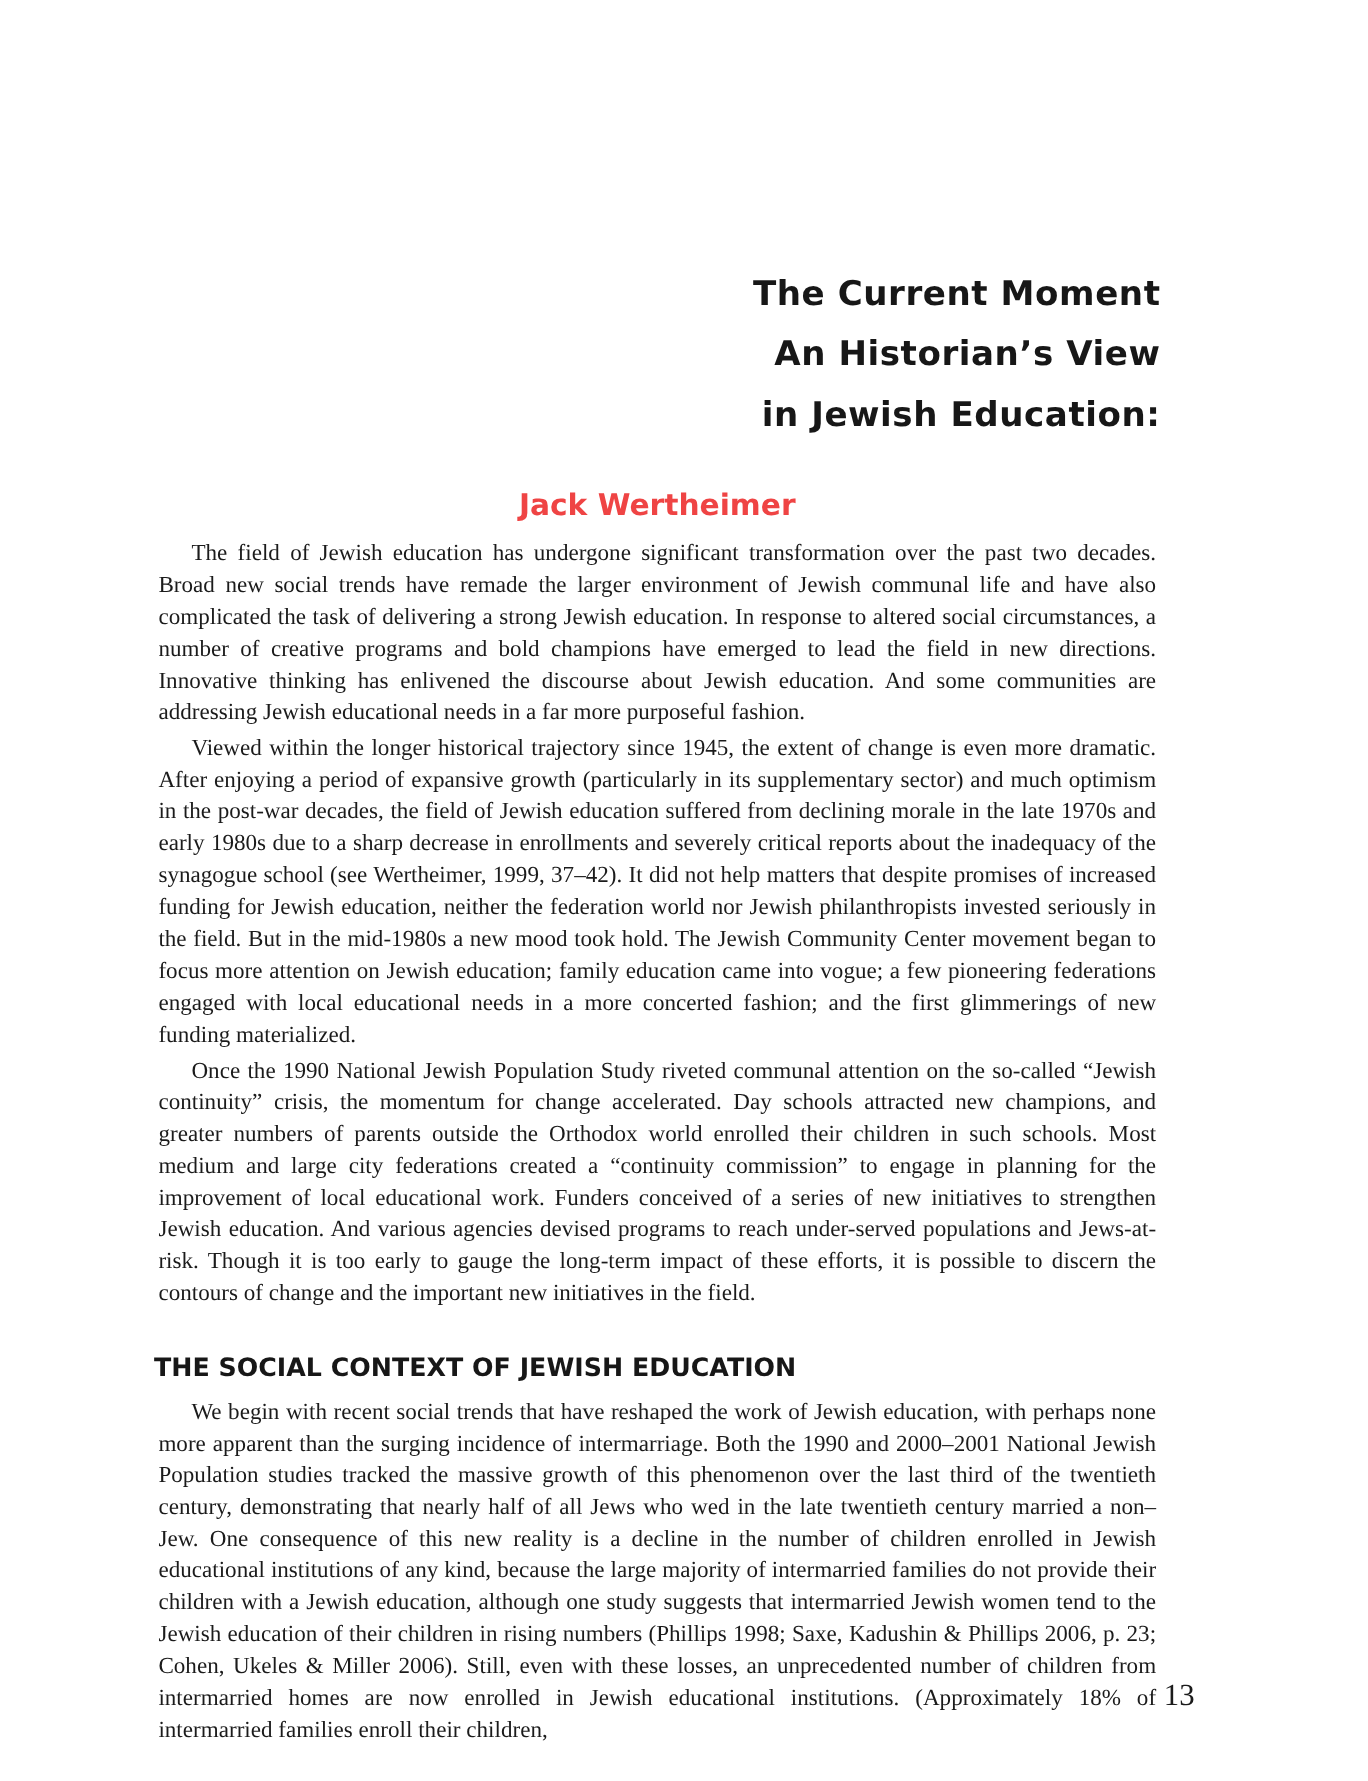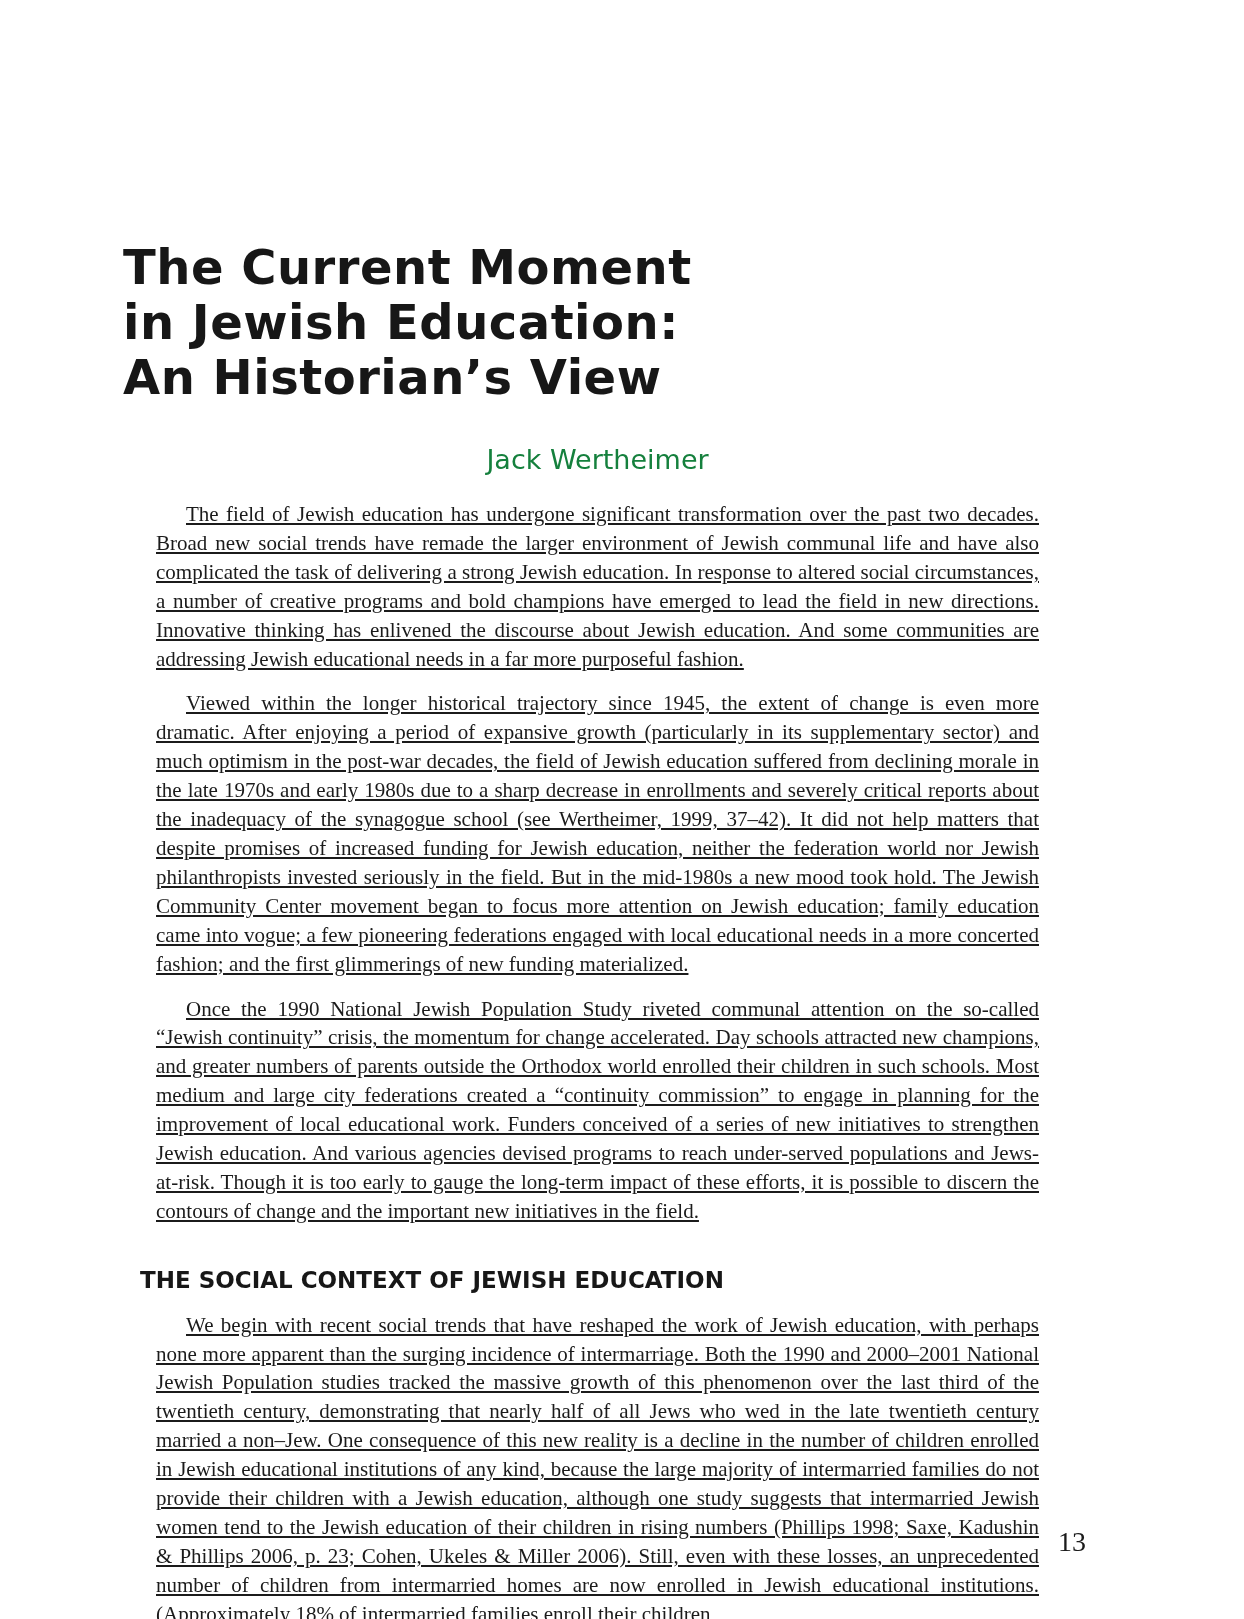--- a/index.html
+++ b/index.html
@@ -10,57 +10,56 @@
   .page {
     position: relative;
     width: 1244px;
     height: 1619px;
     background: #ffffff;
     color: #1b1b1b;
     overflow: hidden;
   }
   .title-block {
     position: absolute;
-    left: 123px;
+    left: 140px;
     top: 240px;
     width: 915px;
-    text-align: left;
+    text-align: right;
     font-family: "DejaVu Sans", "Liberation Sans", sans-serif;
     font-weight: bold;
-    font-size: 48px;
+    font-size: 31px;
     line-height: 55px;
     letter-spacing: 0.5px;
     color: #171717;
   }
   .author {
     position: absolute;
     left: 140px;
     top: 444px;
     width: 915px;
     text-align: center;
     font-family: "DejaVu Sans", "Liberation Sans", sans-serif;
-    font-weight: normal;
+    font-weight: bold;
     font-size: 27px;
-    color: #15803d;
+    color: #ef4444;
   }
   .body-column {
     position: absolute;
     left: 140px;
     top: 484px;
     width: 915px;
     font-family: "Liberation Serif", "DejaVu Serif", serif;
     font-size: 21px;
     line-height: 28.9px;
     color: #1b1b1b;
   }
   .para {
-    margin: 16px;
+    margin: 4px;
     text-align: justify;
     text-indent: 30px;
-    text-decoration: underline;
   }
   .section-heading {
     margin: 40px 0 10px 0;
     font-family: "DejaVu Sans", "Liberation Sans", sans-serif;
     font-weight: bold;
     font-size: 23px;
     letter-spacing: 0px;
     color: #171717;
   }
   .folio {
@@ -72,22 +71,22 @@
     color: #1b1b1b;
   }
 </style>
 </head>
 <body>
 
 <div class="page">
 
   <div class="title-block">
     <div>The Current Moment</div>
+    <div>An Historian’s View</div>
     <div>in Jewish Education:</div>
-    <div>An Historian’s View</div>
   </div>
 
   <div class="author">Jack Wertheimer</div>
 
   <div class="body-column">
     <p class="para">The field of Jewish education has undergone significant transformation over the past two decades. Broad new social trends have remade the larger environment of Jewish communal life and have also complicated the task of delivering a strong Jewish education. In response to altered social circumstances, a number of creative programs and bold champions have emerged to lead the field in new directions. Innovative thinking has enlivened the discourse about Jewish education. And some communities are addressing Jewish educational needs in a far more purposeful fashion.</p>
     <p class="para">Viewed within the longer historical trajectory since 1945, the extent of change is even more dramatic. After enjoying a period of expansive growth (particularly in its supplementary sector) and much optimism in the post-war decades, the field of Jewish education suffered from declining morale in the late 1970s and early 1980s due to a sharp decrease in enrollments and severely critical reports about the inadequacy of the synagogue school (see Wertheimer, 1999, 37–42). It did not help matters that despite promises of increased funding for Jewish education, neither the federation world nor Jewish philanthropists invested seriously in the field. But in the mid-1980s a new mood took hold. The Jewish Community Center movement began to focus more attention on Jewish education; family education came into vogue; a few pioneering federations engaged with local educational needs in a more concerted fashion; and the first glimmerings of new funding materialized.</p>
     <p class="para">Once the 1990 National Jewish Population Study riveted communal attention on the so-called “Jewish continuity” crisis, the momentum for change accelerated. Day schools attracted new champions, and greater numbers of parents outside the Orthodox world enrolled their children in such schools. Most medium and large city federations created a “continuity commission” to engage in planning for the improvement of local educational work. Funders conceived of a series of new initiatives to strengthen Jewish education. And various agencies devised programs to reach under-served populations and Jews-at-risk. Though it is too early to gauge the long-term impact of these efforts, it is possible to discern the contours of change and the important new initiatives in the field.</p>
     <h2 class="section-heading">THE SOCIAL CONTEXT OF JEWISH EDUCATION</h2>
     <p class="para">We begin with recent social trends that have reshaped the work of Jewish education, with perhaps none more apparent than the surging incidence of intermarriage. Both the 1990 and 2000–2001 National Jewish Population studies tracked the massive growth of this phenomenon over the last third of the twentieth century, demonstrating that nearly half of all Jews who wed in the late twentieth century married a non–Jew. One consequence of this new reality is a decline in the number of children enrolled in Jewish educational institutions of any kind, because the large majority of intermarried families do not provide their children with a Jewish education, although one study suggests that intermarried Jewish women tend to the Jewish education of their children in rising numbers (Phillips 1998; Saxe, Kadushin &amp; Phillips 2006, p. 23; Cohen, Ukeles &amp; Miller 2006). Still, even with these losses, an unprecedented number of children from intermarried homes are now enrolled in Jewish educational institutions. (Approximately 18% of intermarried families enroll their children,</p>

